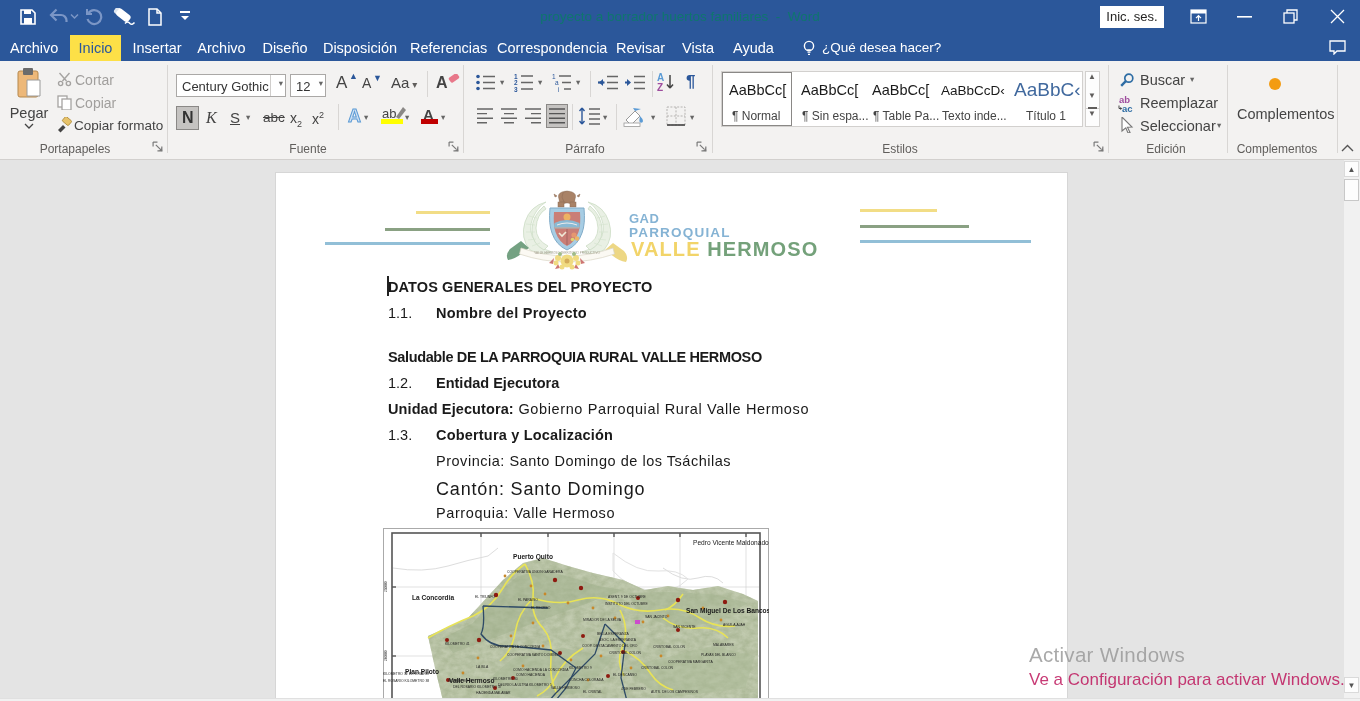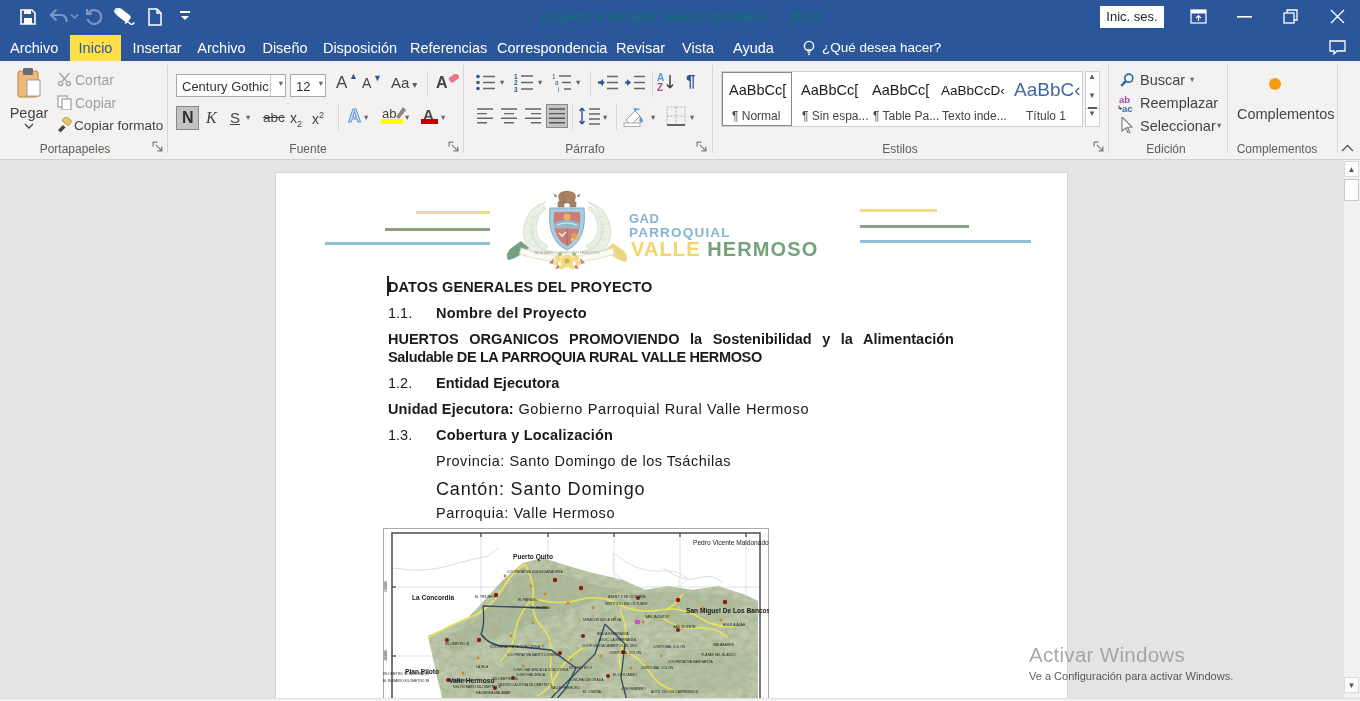--- a/index.html
+++ b/index.html
@@ -30,21 +30,21 @@
 
 #docarea { left:0; top:160px; width:1344px; height:541px; background:#e4e4e4; overflow:hidden; }
 #page { position:absolute; left:276px; top:13px; width:791px; height:541px; background:#fff; outline:1px solid #d6d6d6; }
 #scrollbar { left:1344px; top:160px; width:16px; height:541px; background:#f1f1f1; }
 
 
 .doc { position:absolute; color:#1a1a1a; }
 .b { font-weight:bold; }
 
 #watermark1 { left:1029px; top:643px; font-size:20.5px; color:#9b9b9b; opacity:0.85; letter-spacing:0.3px;}
-#watermark2 { left:1029px; top:670px; font-size:11px; color:#404040; opacity:0.85; }
+#watermark2 { left:1029px; top:670px; font-size:17px; color:#be185d; opacity:0.85; }
 #botstrip { left:0; top:698px; width:1360px; height:3px; background:#f1f1f1; border-top:1px solid #e0e0e0;}
 </style>
 </head>
 <body>
 <div class="abs" id="titlebar"></div>
 <div class="abs" id="titletext">proyecto a borrador huertos familiares&nbsp; -&nbsp; Word</div>
 <div class="abs" id="inicses">Inic. ses.</div>
 
 <svg class="abs qat" style="left:19px" width="18" height="18" viewBox="0 0 18 18">
   <path d="M2 2h11l3 3v11H2z" fill="none" stroke="#fff" stroke-width="1.6"></path>
@@ -399,21 +399,20 @@
 
   <div class="abs" style="left:629px;top:51px;font-size:13px;font-weight:bold;color:#85b3d4;letter-spacing:0.5px;">GAD</div>
   <div class="abs" style="left:629px;top:65px;font-size:13.5px;font-weight:bold;color:#85b3d4;letter-spacing:1.2px;">PARROQUIAL</div>
   <div class="abs" style="left:631px;top:78px;font-size:20px;font-weight:bold;letter-spacing:1.1px;"><span style="color:#f2d469;">VALLE</span> <span style="color:#74a17a;">HERMOSO</span></div>
 
   <div class="abs" style="left:387px;top:116px;width:1.5px;height:20px;background:#222;"></div>
 
   <div class="doc b" style="left:388px;top:119px;font-size:14.5px;letter-spacing:0.1px;">DATOS GENERALES DEL PROYECTO</div>
   <div class="doc" style="left:388px;top:145px;font-size:14.5px;">1.1.</div>
   <div class="doc b" style="left:436px;top:145px;font-size:14.5px;letter-spacing:0.27px;">Nombre del Proyecto</div>
-  <div class="doc b" style="left:388px;top:171px;font-size:14.5px;white-space:nowrap;word-spacing:6.5px;">HUERTOS ORGANICOS PROMOVIENDO la Sostenibilidad y la Alimentación</div>
   <div class="doc b" style="left:388px;top:189px;font-size:14.5px;letter-spacing:-0.37px;">Saludable DE LA PARROQUIA RURAL VALLE HERMOSO</div>
   <div class="doc" style="left:388px;top:215px;font-size:14.5px;">1.2.</div>
   <div class="doc b" style="left:436px;top:215px;font-size:14.5px;">Entidad Ejecutora</div>
   <div class="doc" style="left:388px;top:241px;font-size:14.5px;letter-spacing:0.62px;"><span class="b" style="letter-spacing:0.1px;">Unidad Ejecutora:</span> Gobierno Parroquial Rural Valle Hermoso</div>
   <div class="doc" style="left:388px;top:267px;font-size:14.5px;">1.3.</div>
   <div class="doc b" style="left:436px;top:267px;font-size:14.5px;letter-spacing:0.19px;">Cobertura y Localización</div>
   <div class="doc" style="left:436px;top:293px;font-size:14.5px;letter-spacing:0.52px;">Provincia: Santo Domingo de los Tsáchilas</div>
   <div class="doc" style="left:436px;top:319px;font-size:18px;letter-spacing:0.82px;">Cantón: Santo Domingo</div>
   <div class="doc" style="left:436px;top:345px;font-size:14.5px;letter-spacing:0.59px;">Parroquia: Valle Hermoso</div>
 

